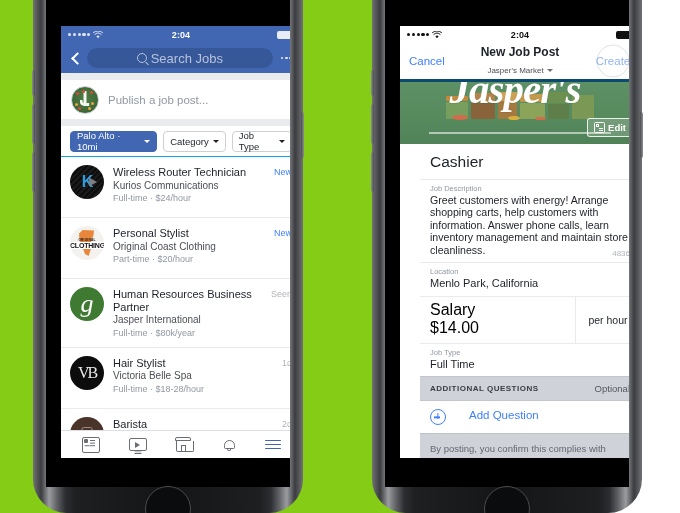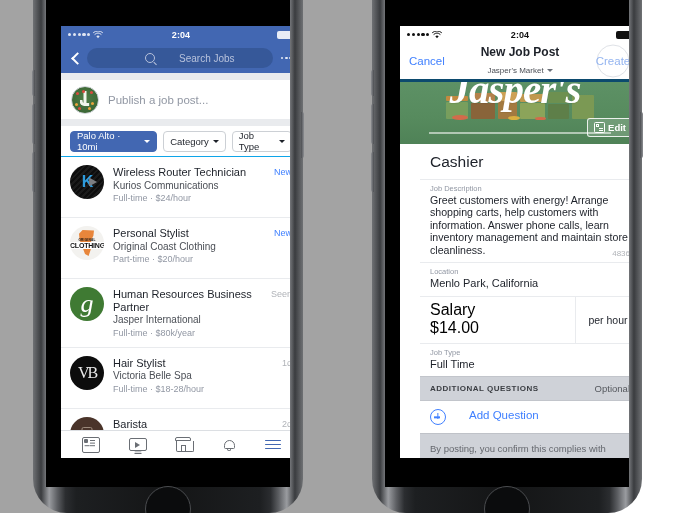--- a/index.html
+++ b/index.html
@@ -2,21 +2,21 @@
 <html><head>
 <meta charset="utf-8">
 <style>
   html,body{margin:0;padding:0;}
   body{
     width:680px;height:513px;overflow:hidden;
     background:#ffffff;
     font-family:"Liberation Sans", sans-serif;
     -webkit-font-smoothing:antialiased;
   }
-  .stage{position:relative;width:572px;height:513px;background:#a3a3a3;}
+  .stage{position:relative;width:572px;height:513px;background:#84cc16;}
 
   
   .phone{position:absolute;top:0;width:270px;height:513px;}
   .phone.left{left:33px;}
   .phone.right{left:372px;}
 
   .metal{
     position:absolute;left:0;top:0;width:270px;height:513px;
     border-radius:0 0 34px 34px;
     background:linear-gradient(90deg,#6f7174 0%,#3a3c3f 3%,#9a9ca0 6%,#5d5f63 9%,#2b2d30 12%,#1d1f21 16%,
@@ -85,21 +85,21 @@
     border-left:2px solid #fff;border-bottom:2px solid #fff;transform:rotate(45deg);
   }
   .searchpill{
     flex:1;height:20px;border-radius:11px;background:#365899;
     display:flex;align-items:center;justify-content:center;gap:4px;
   }
   .searchpill .mag{
     width:8px;height:8px;border:1.3px solid #b7c2dc;border-radius:50%;position:relative;flex:none;
   }
   .searchpill .mag:after{content:"";position:absolute;right:-3px;bottom:-2.2px;width:4px;height:1.3px;background:#b7c2dc;transform:rotate(45deg);}
-  .searchpill span{color:#b7c2dc;font-size:10px;margin-left:20px;}
+  .searchpill span{color:#b7c2dc;font-size:13px;}
   .dots3{display:flex;gap:1.8px;padding:0 1px;}
   .dots3 i{width:2.6px;height:2.6px;background:#e3e8f4;border-radius:50%;display:block;}
 
   .graygap{height:7px;background:#e9ebee;}
   .publishrow{
     height:39px;background:#fff;display:flex;align-items:center;padding:0 10px;gap:9px;
   }
   .jm-avatar{
     width:26px;height:26px;border-radius:50%;flex:none;position:relative;overflow:hidden;
     background:radial-gradient(circle at 50% 45%, #4f7d45 0%, #3f6b38 60%, #355d30 100%);

